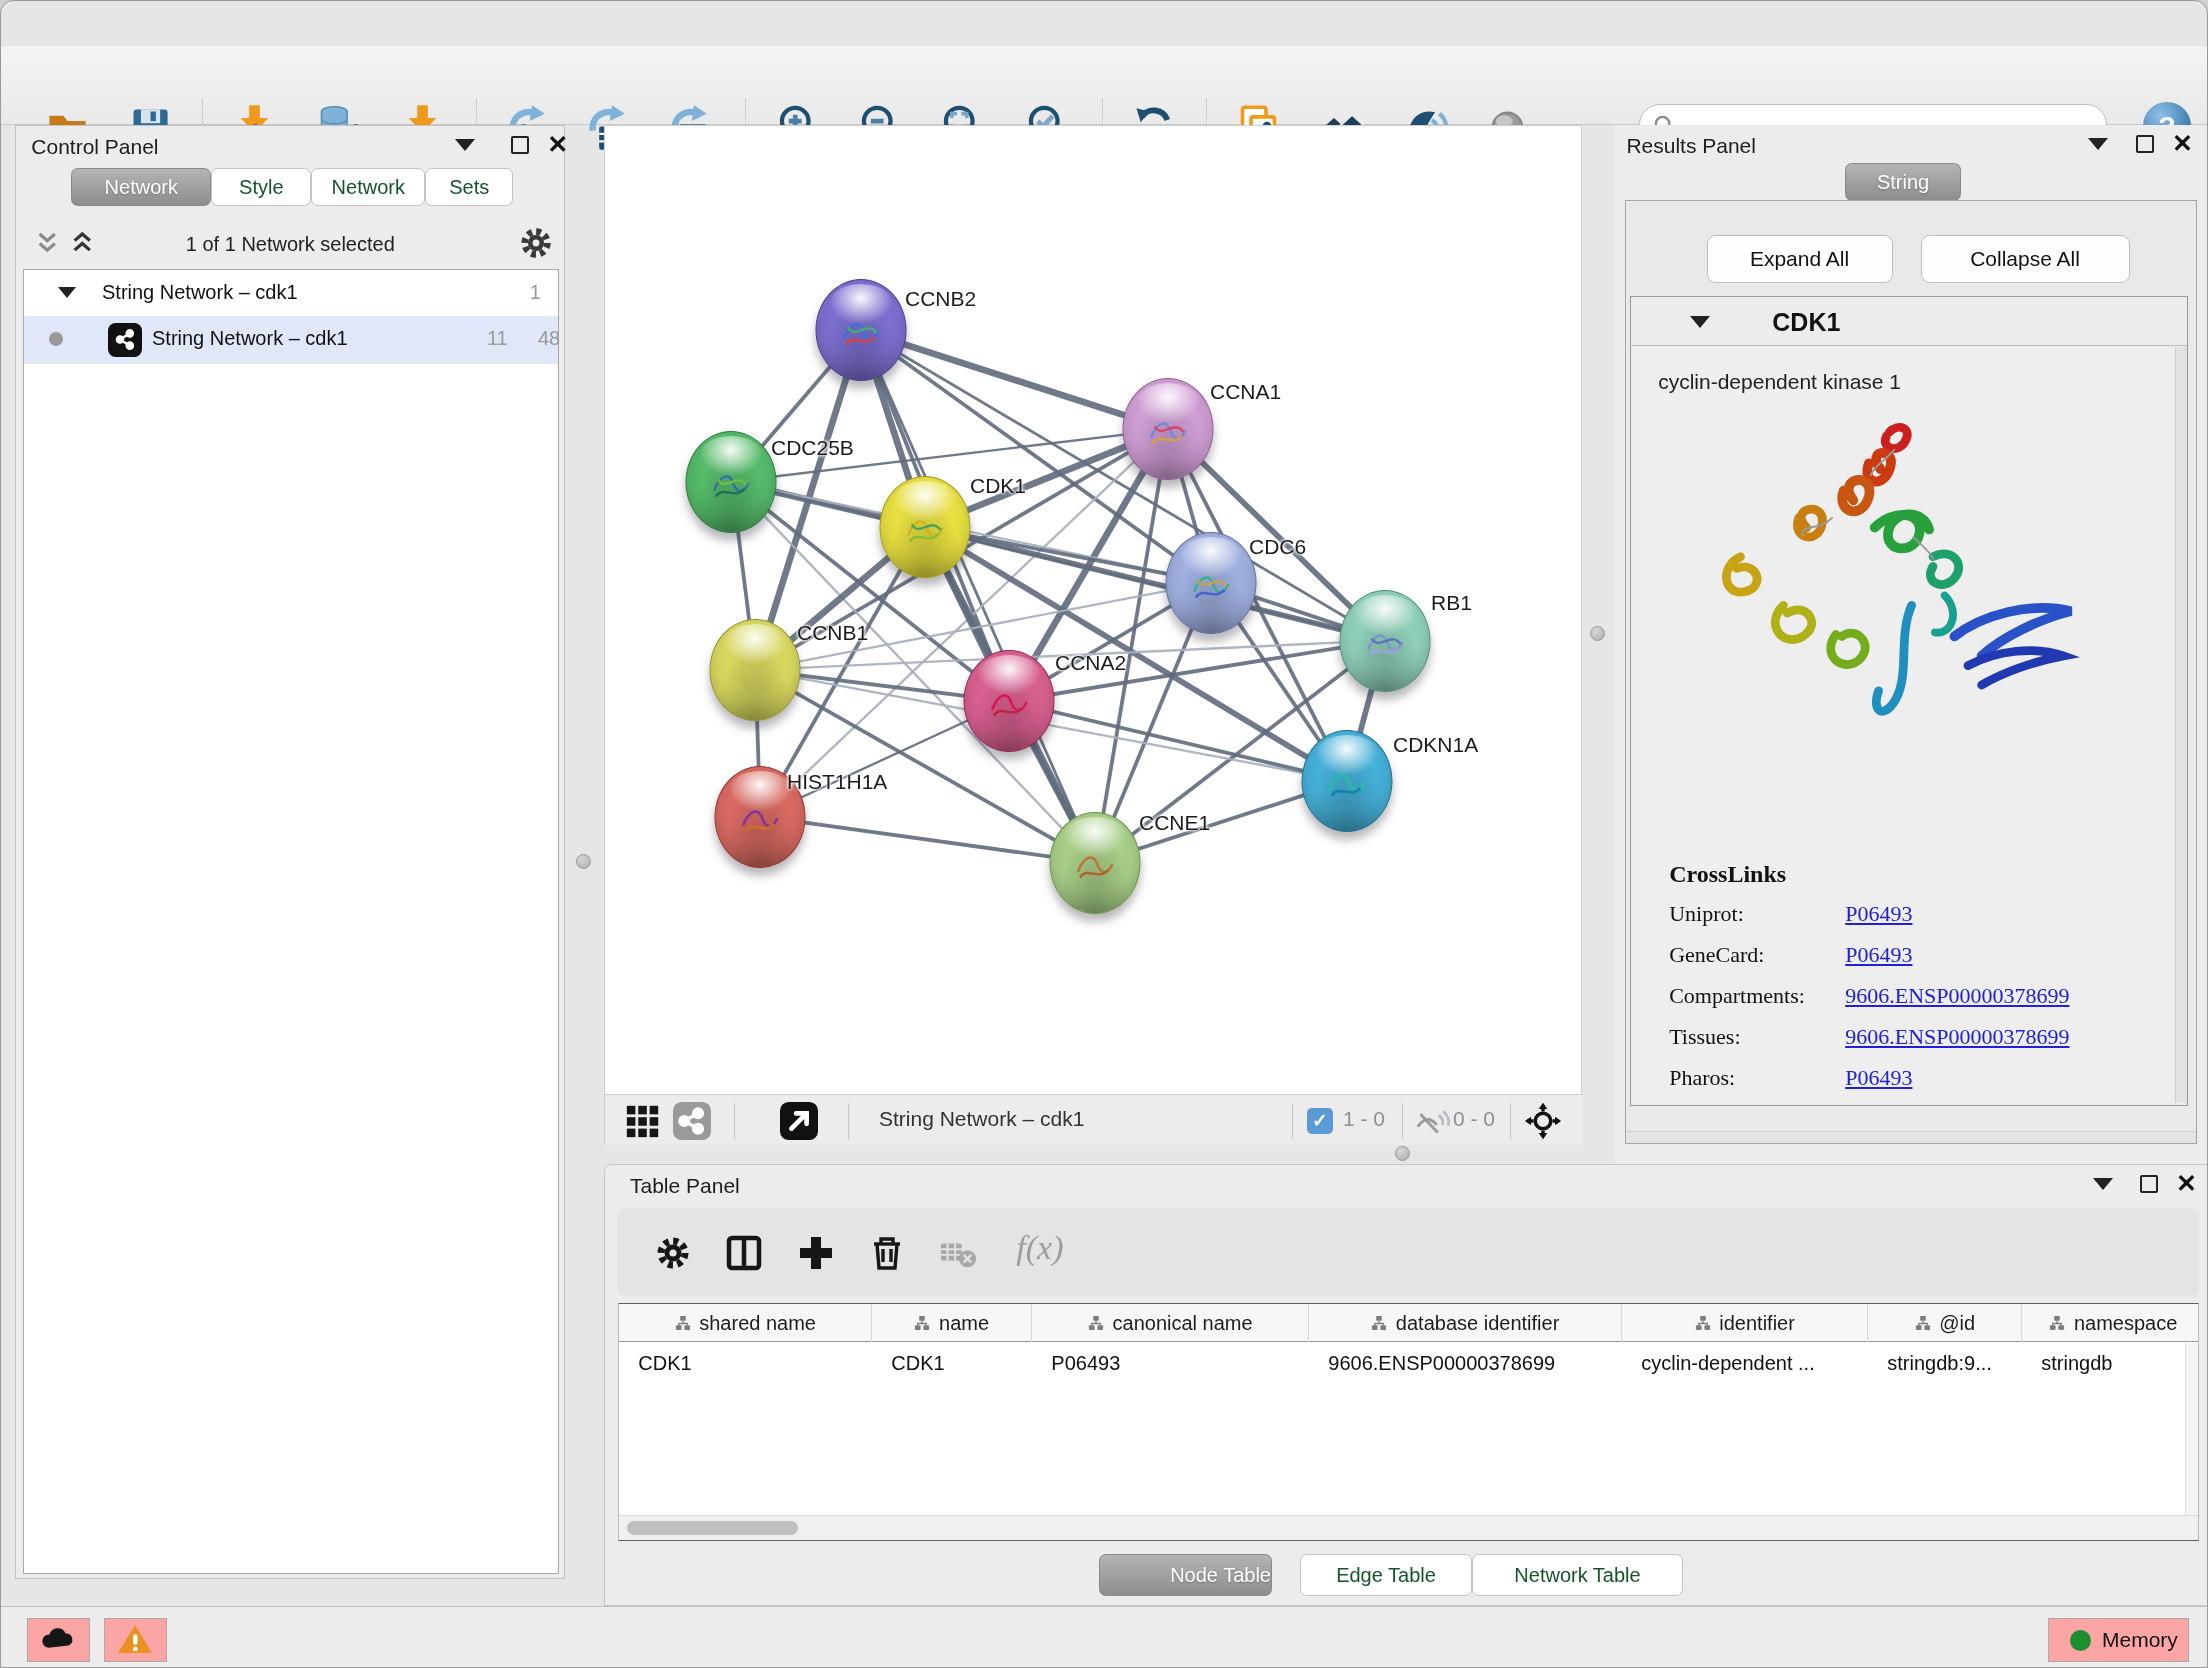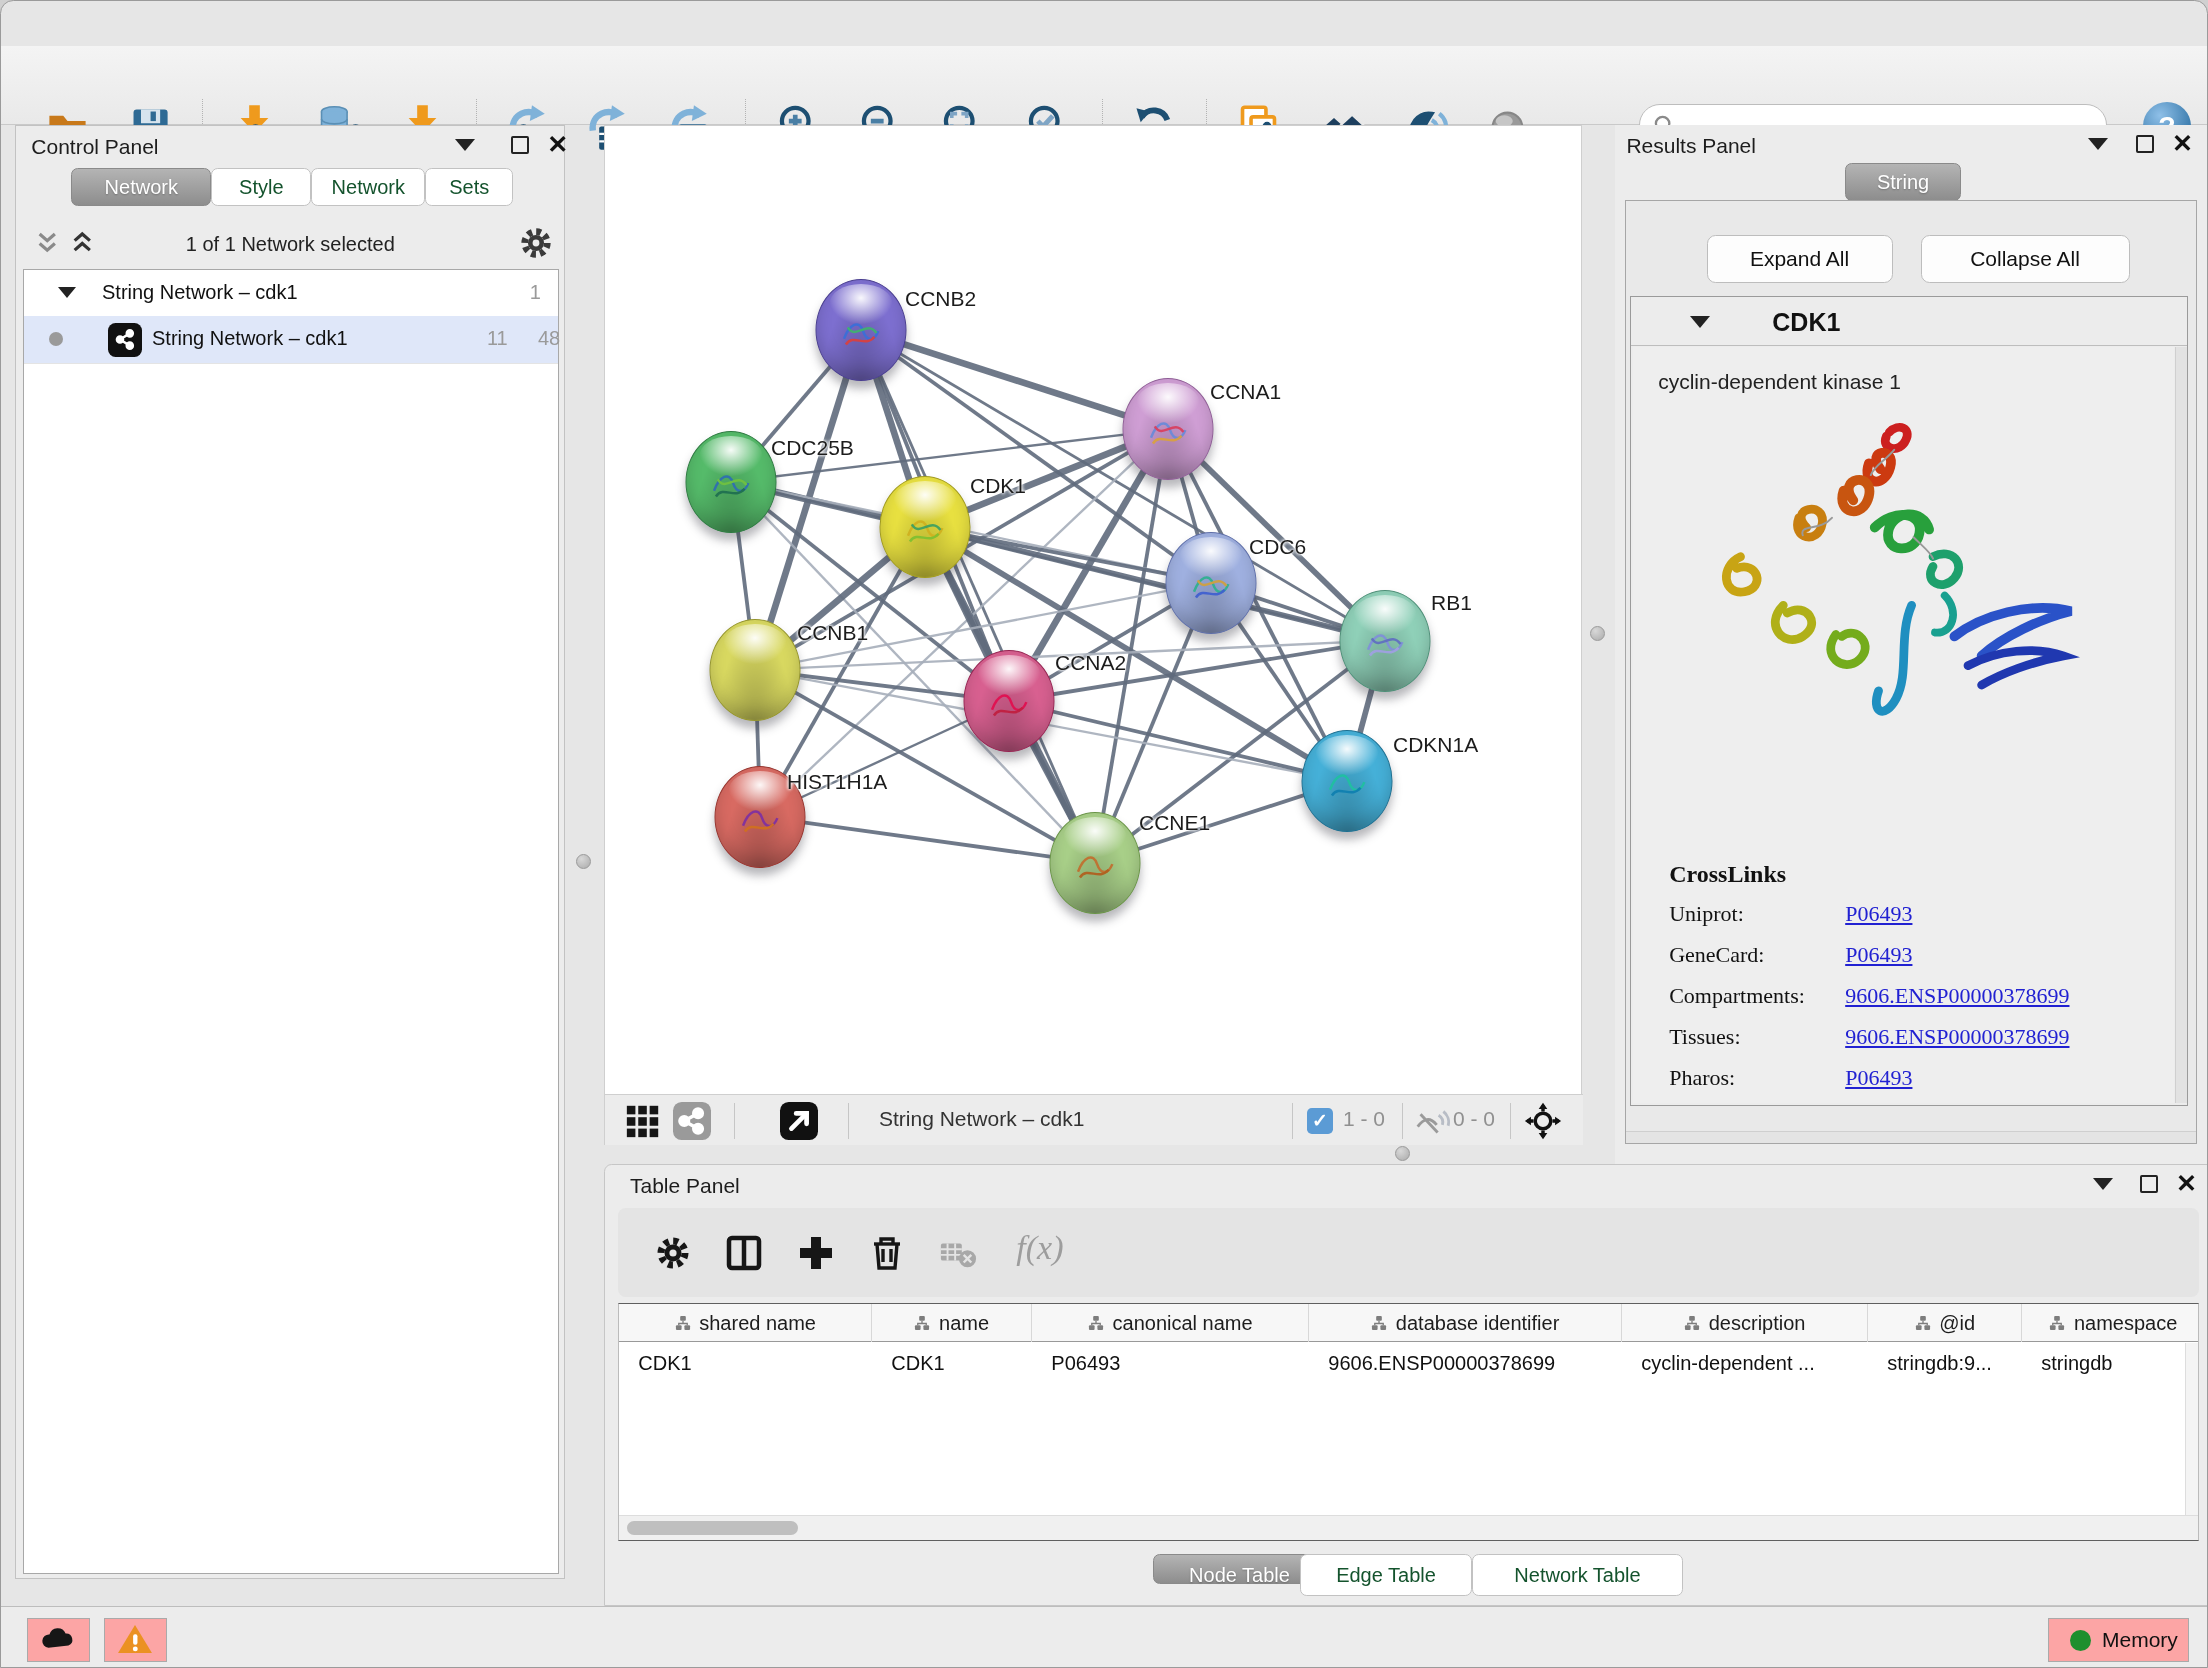--- a/index.html
+++ b/index.html
@@ -673,21 +673,21 @@
           </div>
           <div class="th" style="width: 246px;">
             <svg width="16" height="16" viewBox="0 0 17 17">
               <g fill="#7d7d7d">
                 <rect x="5.5" y="1" width="6" height="5" rx="1"></rect>
                 <rect x="1" y="11" width="6" height="5" rx="1"></rect>
                 <rect x="10" y="11" width="6" height="5" rx="1"></rect>
               </g>
               <path d="M8.5 6 v3 M4 11 V9 h9 v2" stroke="#7d7d7d" stroke-width="1.4" fill="none"></path>
             </svg>
-            <span>description</span>
+            <span>identifier</span>
           </div>
           <div class="th" style="width: 154px;">
             <svg width="16" height="16" viewBox="0 0 17 17">
               <g fill="#7d7d7d">
                 <rect x="5.5" y="1" width="6" height="5" rx="1"></rect>
                 <rect x="1" y="11" width="6" height="5" rx="1"></rect>
                 <rect x="10" y="11" width="6" height="5" rx="1"></rect>
               </g>
               <path d="M8.5 6 v3 M4 11 V9 h9 v2" stroke="#7d7d7d" stroke-width="1.4" fill="none"></path>
             </svg>
@@ -713,21 +713,21 @@
           <div class="td" style="width: 246px;">cyclin-dependent ...</div>
           <div class="td" style="width: 154px;">stringdb:9...</div>
           <div class="td" style="width: 183px;">stringdb</div>
         </div>
       <div class="tp-vscroll"></div>
       <div class="tp-hscroll">
         <div class="tp-thumb"></div>
       </div>
     </div>
     <div class="tp-tabs" id="tp-tabs">
-        <div class="tab tp-tab sel" style="left: 548px; width: 173px; height: 30px; line-height: 40px;">Node Table</div>
+        <div class="tab tp-tab sel" style="left: 494px; width: 173px; height: 42px; line-height: 40px; text-align: right;">Node Table</div>
         <div class="tab tp-tab" style="left: 695px; width: 172px; height: 42px; line-height: 40px;">Edge Table</div>
         <div class="tab tp-tab" style="left: 867px; width: 211px; height: 42px; line-height: 40px;">Network Table</div>
       </div>
   </div>
 
   <div class="statusbar">
     <div class="sb-btn" style="left:26px;width:63px">
       <svg width="38" height="28.5" viewBox="0 0 40 30" style="margin:5.7px 0 0 10.5px">
         <path d="M10 24 a7 7 0 0 1 1-14 a9 9 0 0 1 17-1 a6.5 6.5 0 0 1 3 12.5 z" fill="#161616"></path>
       </svg>

